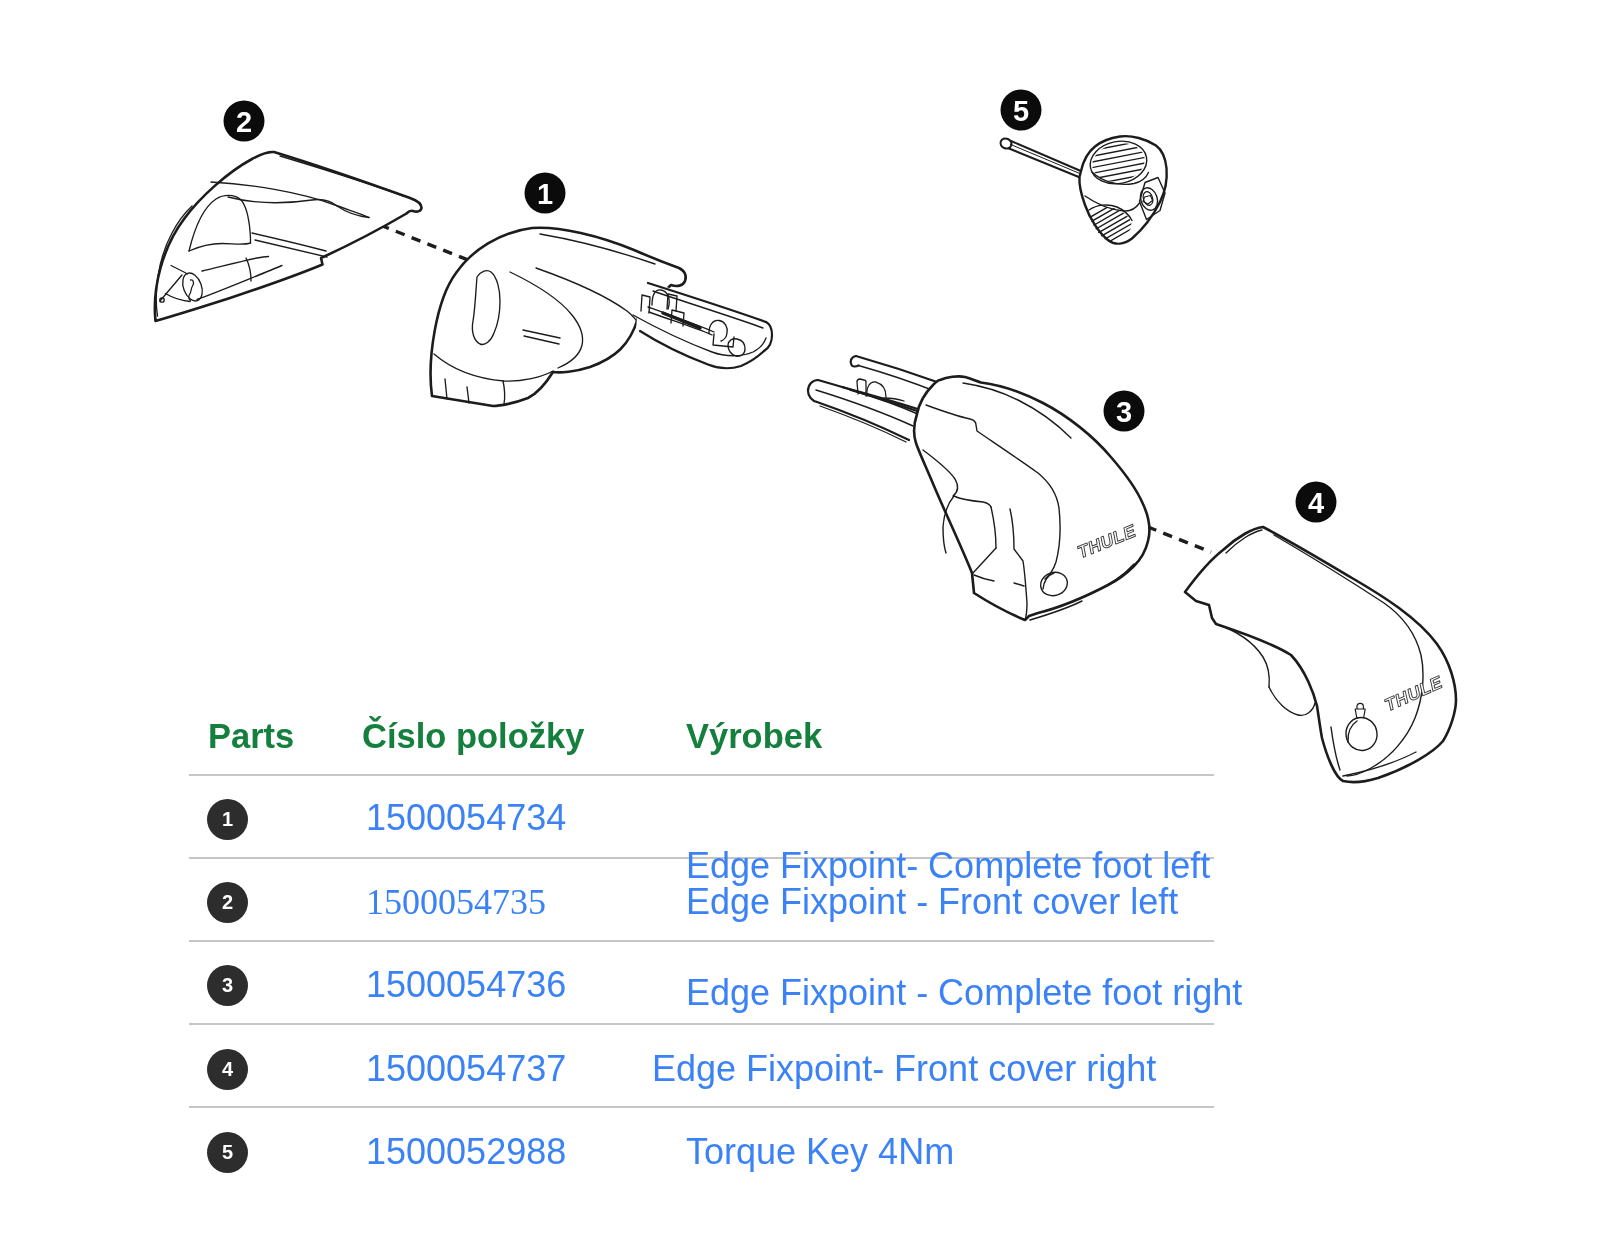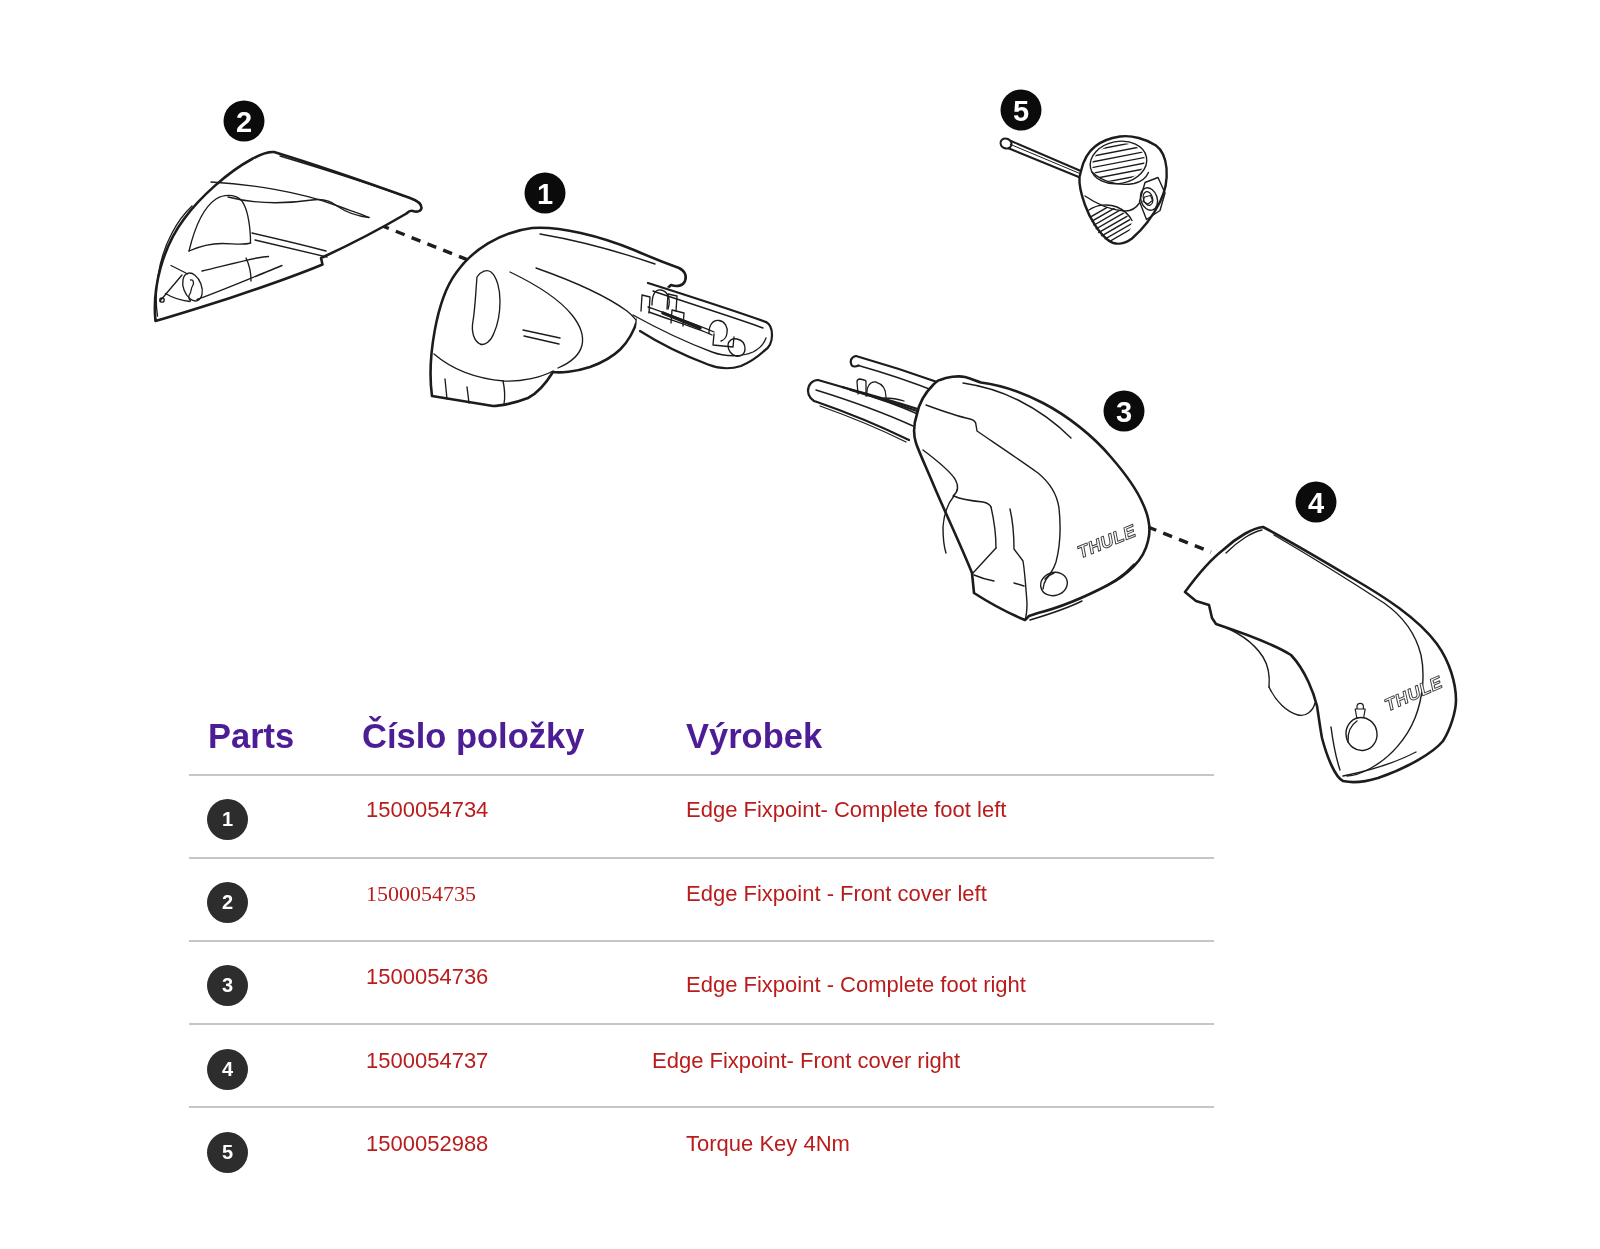--- a/index.html
+++ b/index.html
@@ -1,19 +1,19 @@
 <!DOCTYPE html>
 <html><head>
 <meta charset="utf-8">
 <style>
   html,body{margin:0;padding:0;background:#fff;}
   body{width:1600px;height:1249px;position:relative;font-family:"Liberation Sans",sans-serif;overflow:hidden;}
   .sep{position:absolute;left:189px;width:1025px;height:2px;background:#c6c6c6;}
-  .hdr{position:absolute;font-weight:bold;font-size:34.5px;color:#4c1d95;white-space:nowrap;}
-  .cell{position:absolute;font-size:22px;color:#b91c1c;white-space:nowrap;}
+  .hdr{position:absolute;font-weight:bold;font-size:34.5px;color:#15803d;white-space:nowrap;}
+  .cell{position:absolute;font-size:36px;color:#3b82f6;white-space:nowrap;}
   .num{position:absolute;width:41px;height:41px;border-radius:50%;background:#2d2d2d;color:#fff;
        font-size:20px;font-weight:bold;text-align:center;line-height:41px;}
 </style>
 </head>
 <body>
 <svg id="art" width="1600" height="1249" viewBox="0 0 1600 1249" style="position:absolute;left:0;top:0" fill="none" stroke-linecap="round" stroke-linejoin="round">
 
 <g stroke="none" fill="#0b0b0b">
   <circle cx="244" cy="121" r="20.5"></circle>
   <circle cx="545" cy="193" r="20.5"></circle>
@@ -283,17 +283,17 @@
 <div class="num" style="left:207px;top:965.3px;">3</div>
 <div class="num" style="left:207px;top:1048.7px;">4</div>
 <div class="num" style="left:207px;top:1132px;">5</div>
 
 <div class="cell" style="left:366px;top:797px;">1500054734</div>
 <div class="cell" style="left:366px;top:880.5px;font-family:Liberation Serif, serif;">1500054735</div>
 <div class="cell" style="left:366px;top:964px;">1500054736</div>
 <div class="cell" style="left:366px;top:1047.5px;text-align:center;">1500054737</div>
 <div class="cell" style="left:366px;top:1131px;">1500052988</div>
 
-<div class="cell" style="left:686px;top:797px;text-align:center;">Edge Fixpoint- Complete foot left</div>
+<div class="cell" style="left:686px;top:845px;text-align:center;">Edge Fixpoint- Complete foot left</div>
 <div class="cell" style="left:686px;top:880.5px;">Edge Fixpoint - Front cover left</div>
 <div class="cell" style="left:686px;top:972px;">Edge Fixpoint - Complete foot right</div>
 <div class="cell" style="left:652px;top:1047.5px;">Edge Fixpoint- Front cover right</div>
 <div class="cell" style="left:686px;top:1131px;">Torque Key 4Nm</div>
 
 </body></html>

